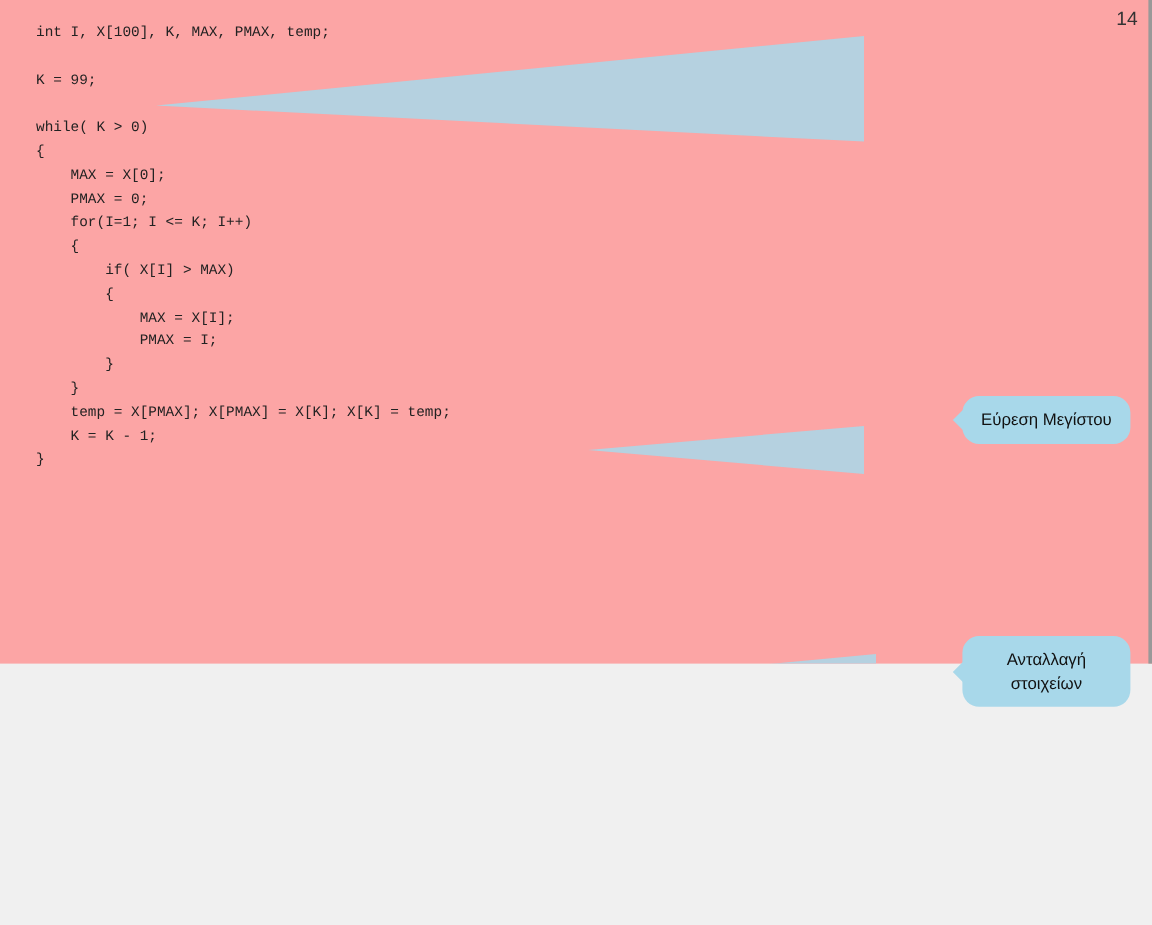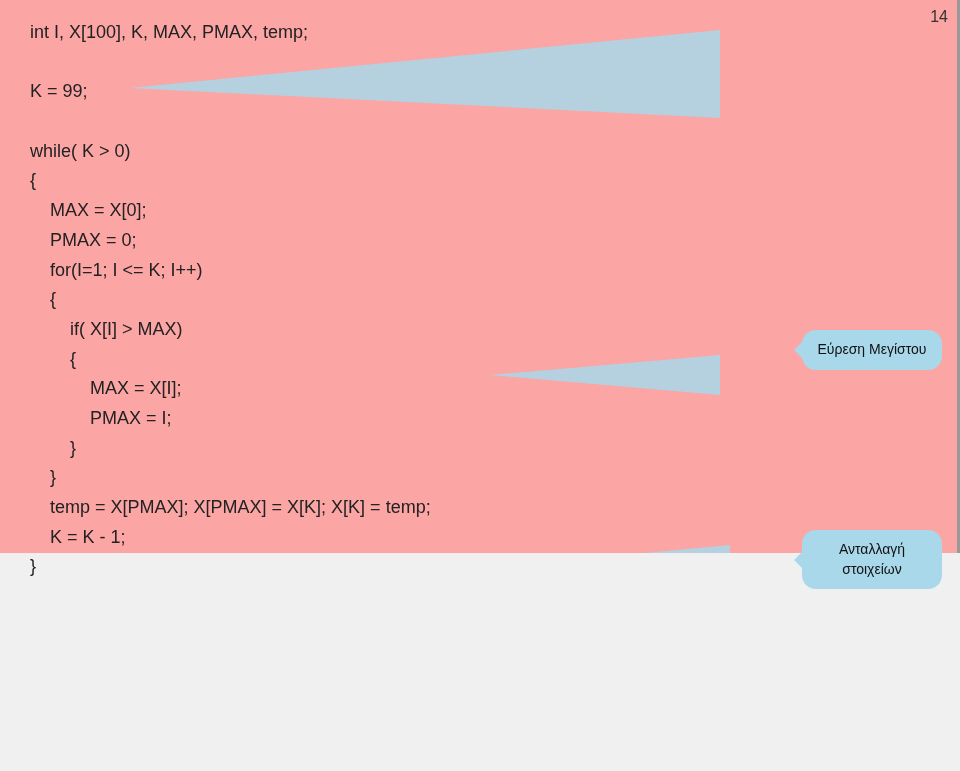--- a/index.html
+++ b/index.html
@@ -24,22 +24,22 @@
     .code-area {
       flex: 1;
       padding: 18px 20px 18px 30px;
       font-size: 18px;
       line-height: 1.65;
       color: #222;
       position: relative;
     }
 
     .code-area pre {
-      font-family: Liberation Sans, sans-serif;
-      font-size: 18px;
+      font-family: Liberation Mono, monospace;
+      font-size: 12px;
       line-height: 1.65;
       white-space: pre;
       color: #222;
     }
 
     .page-number {
       position: absolute;
       top: 8px;
       right: 12px;
       font-family: Arial, sans-serif;

